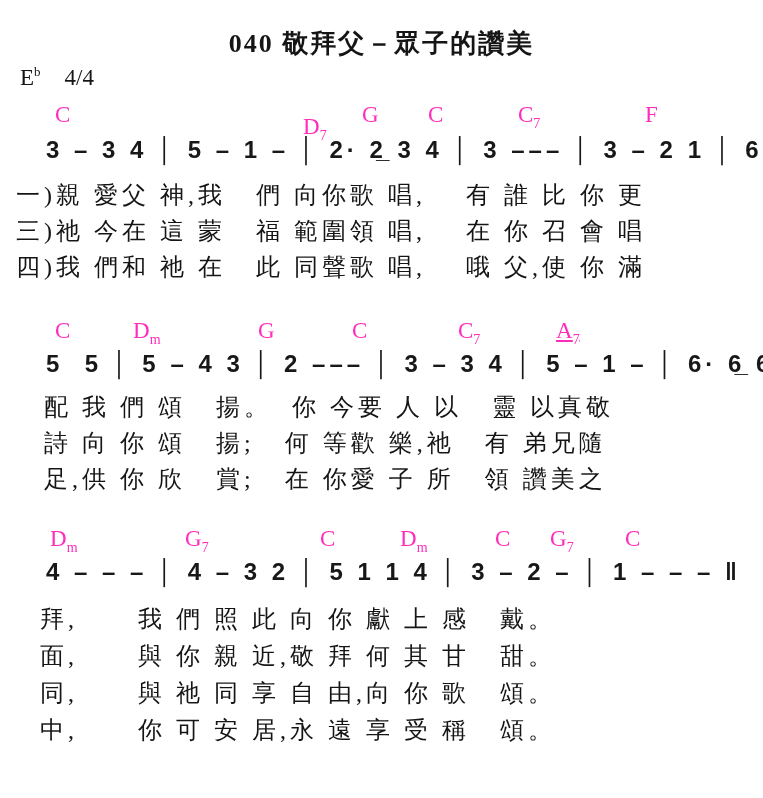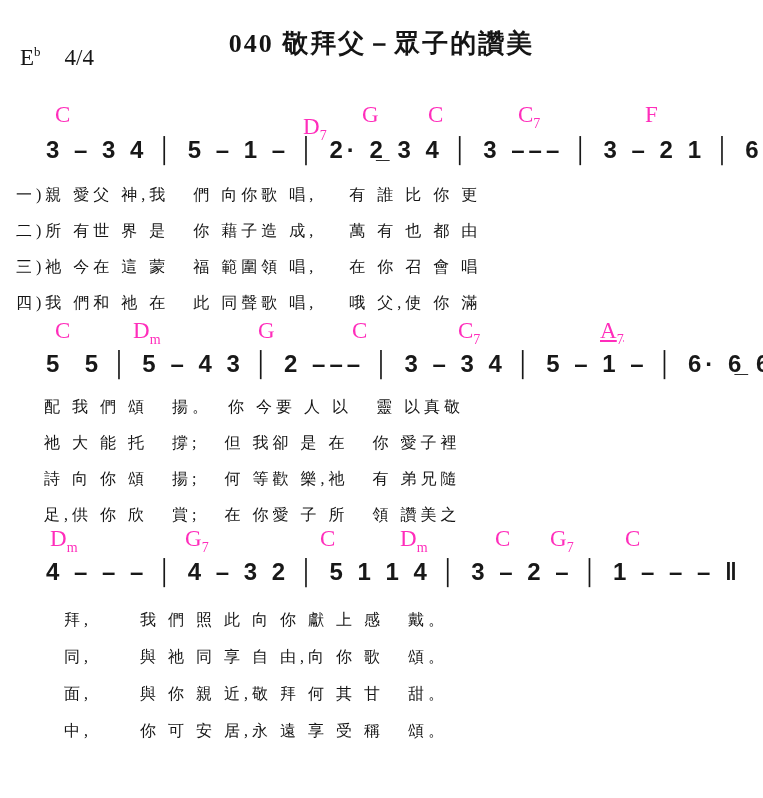--- a/index.html
+++ b/index.html
@@ -4,82 +4,82 @@
 <style>
   html,body { margin:0; padding:0; background:#ffffff; }
   .sheet {
     position:relative; width:763px; height:798px; background:#ffffff;
     font-family:"Liberation Serif", serif; color:#151515; overflow:hidden;
   }
   .title {
     position:absolute; top:26px; left:0; width:100%; text-align:center;
     font-size:26px; font-weight:bold; letter-spacing:2px;
   }
-  .keysig { position:absolute; top:44px; left:20px; font-size:23px;font-family:Liberation Serif, serif; }
+  .keysig { position:absolute; top:64px; left:20px; font-size:23px;font-family:Liberation Serif, serif; }
   .keysig sup { font-size:13px; }
   .keysig .meter { margin-left:24px; }
 
   .chord-row { position:absolute; left:0; width:100%; height:30px;
     font-size:23px; color:var(--chord-color,#ff2dbb); }
   .chord { position:absolute; top:0; white-space:nowrap; }
   .chord sub { font-size:14px; line-height:0; }
 
   .notation {
     position:absolute; left:46px; white-space:pre;
     font-family:"Liberation Sans", sans-serif; font-weight:bold;
     font-size:24px; letter-spacing:4px; color:#181818;
   }
   #notation-0 { top:136px; }
   #notation-1 { top:350px; }
   #notation-2 { top:558px; }
   #chords-0 { top:102px; }
   #chords-1 { top:318px; }
   #chords-2 { top:526px; }
 
-  .lyrics { position:absolute; white-space:pre; font-size:16px; }
+  .lyrics { position:absolute; white-space:pre; font-size:24px; }
   .lyric-line { line-height:36px; letter-spacing:4px; }
   #lyrics-0 { left:16px; top:177px; }
   #lyrics-1 { left:44px; top:389px; }
   #lyrics-2 { left:40px; top:601px; }
-  #lyrics-2 .lyric-line { line-height:37px;margin-left:24px; }
+  #lyrics-2 .lyric-line { line-height:37px; }
 </style>
 </head>
 <body>
 
 <div class="sheet">
   <div class="title">040 敬拜父－眾子的讚美</div>
 
   <div class="keysig"><span>E</span><sup>b</sup><span class="meter">4/4</span></div>
 
   <div class="chord-row" id="chords-0">
       <span class="chord" style="left: 55px;">C</span>
       <span class="chord" style="left: 303px; margin-top: 12px;">D<sub>7</sub></span>
       <span class="chord" style="left: 362px;">G</span>
       <span class="chord" style="left: 428px;">C</span>
       <span class="chord" style="left: 518px;">C<sub>7</sub></span>
       <span class="chord" style="left: 645px;">F</span>
     </div>
   <div class="notation" id="notation-0">3 – 3 4 │ 5 – 1 – │ 2· 2̲ 3 4 │ 3 ––– │ 3 – 2 1 │ 6· 6̲</div>
-  <div class="lyrics" id="lyrics-0"><div class="lyric-line">一)親 愛父 神,我   們 向你歌 唱,    有 誰 比 你 更</div><div class="lyric-line">二)所 有世 界 是   你 藉子造 成,    萬 有 也 都 由</div><div class="lyric-line">三)祂 今在 這 蒙   福 範圍領 唱,    在 你 召 會 唱</div><div class="lyric-line">四)我 們和 祂 在   此 同聲歌 唱,    哦 父,使 你 滿</div></div>
+  <div class="lyrics" id="lyrics-0"><div class="lyric-line">一)親 愛父 神,我   們 向你歌 唱,    有 誰 比 你 更</div><div class="lyric-line">三)祂 今在 這 蒙   福 範圍領 唱,    在 你 召 會 唱</div><div class="lyric-line">四)我 們和 祂 在   此 同聲歌 唱,    哦 父,使 你 滿</div></div>
 
   <div class="chord-row" id="chords-1">
       <span class="chord" style="left: 55px;">C</span>
       <span class="chord" style="left: 133px;">D<sub>m</sub></span>
       <span class="chord" style="left: 258px;">G</span>
       <span class="chord" style="left: 352px;">C</span>
       <span class="chord" style="left: 458px;">C<sub>7</sub></span>
-      <span class="chord" style="left: 600px; text-decoration: underline;">A<sub>7</sub></span>
+      <span class="chord" style="left: 556px; text-decoration: underline;">A<sub>7</sub></span>
     </div>
   <div class="notation" id="notation-1">5  5 │ 5 – 4 3 │ 2 ––– │ 3 – 3 4 │ 5 – 1 – │ 6· 6̲ 6 3 │</div>
-  <div class="lyrics" id="lyrics-1"><div class="lyric-line">配 我 們 頌   揚。  你 今要 人 以   靈 以真敬</div><div class="lyric-line">祂 大 能 托   撐;   但 我卻 是 在   你 愛子裡</div><div class="lyric-line">詩 向 你 頌   揚;   何 等歡 樂,祂   有 弟兄隨</div><div class="lyric-line">足,供 你 欣   賞;   在 你愛 子 所   領 讚美之</div></div>
+  <div class="lyrics" id="lyrics-1"><div class="lyric-line">配 我 們 頌   揚。  你 今要 人 以   靈 以真敬</div><div class="lyric-line">詩 向 你 頌   揚;   何 等歡 樂,祂   有 弟兄隨</div><div class="lyric-line">足,供 你 欣   賞;   在 你愛 子 所   領 讚美之</div></div>
 
   <div class="chord-row" id="chords-2">
       <span class="chord" style="left: 50px;">D<sub>m</sub></span>
       <span class="chord" style="left: 185px;">G<sub>7</sub></span>
       <span class="chord" style="left: 320px;">C</span>
       <span class="chord" style="left: 400px;">D<sub>m</sub></span>
       <span class="chord" style="left: 495px;">C</span>
       <span class="chord" style="left: 550px;">G<sub>7</sub></span>
       <span class="chord" style="left: 625px;">C</span>
     </div>
   <div class="notation" id="notation-2">4 – – – │ 4 – 3 2 │ 5 1 1 4 │ 3 – 2 – │ 1 – – – ‖</div>
-  <div class="lyrics" id="lyrics-2"><div class="lyric-line">拜,      我 們 照 此 向 你 獻 上 感   戴。</div><div class="lyric-line">同,      與 祂 同 享 自 由,向 你 歌   頌。</div><div class="lyric-line">面,      與 你 親 近,敬 拜 何 其 甘   甜。</div><div class="lyric-line">中,      你 可 安 居,永 遠 享 受 稱   頌。</div></div>
+  <div class="lyrics" id="lyrics-2"><div class="lyric-line">拜,      我 們 照 此 向 你 獻 上 感   戴。</div><div class="lyric-line">面,      與 你 親 近,敬 拜 何 其 甘   甜。</div><div class="lyric-line">同,      與 祂 同 享 自 由,向 你 歌   頌。</div><div class="lyric-line">中,      你 可 安 居,永 遠 享 受 稱   頌。</div></div>
 </div>
 
 </body></html>

